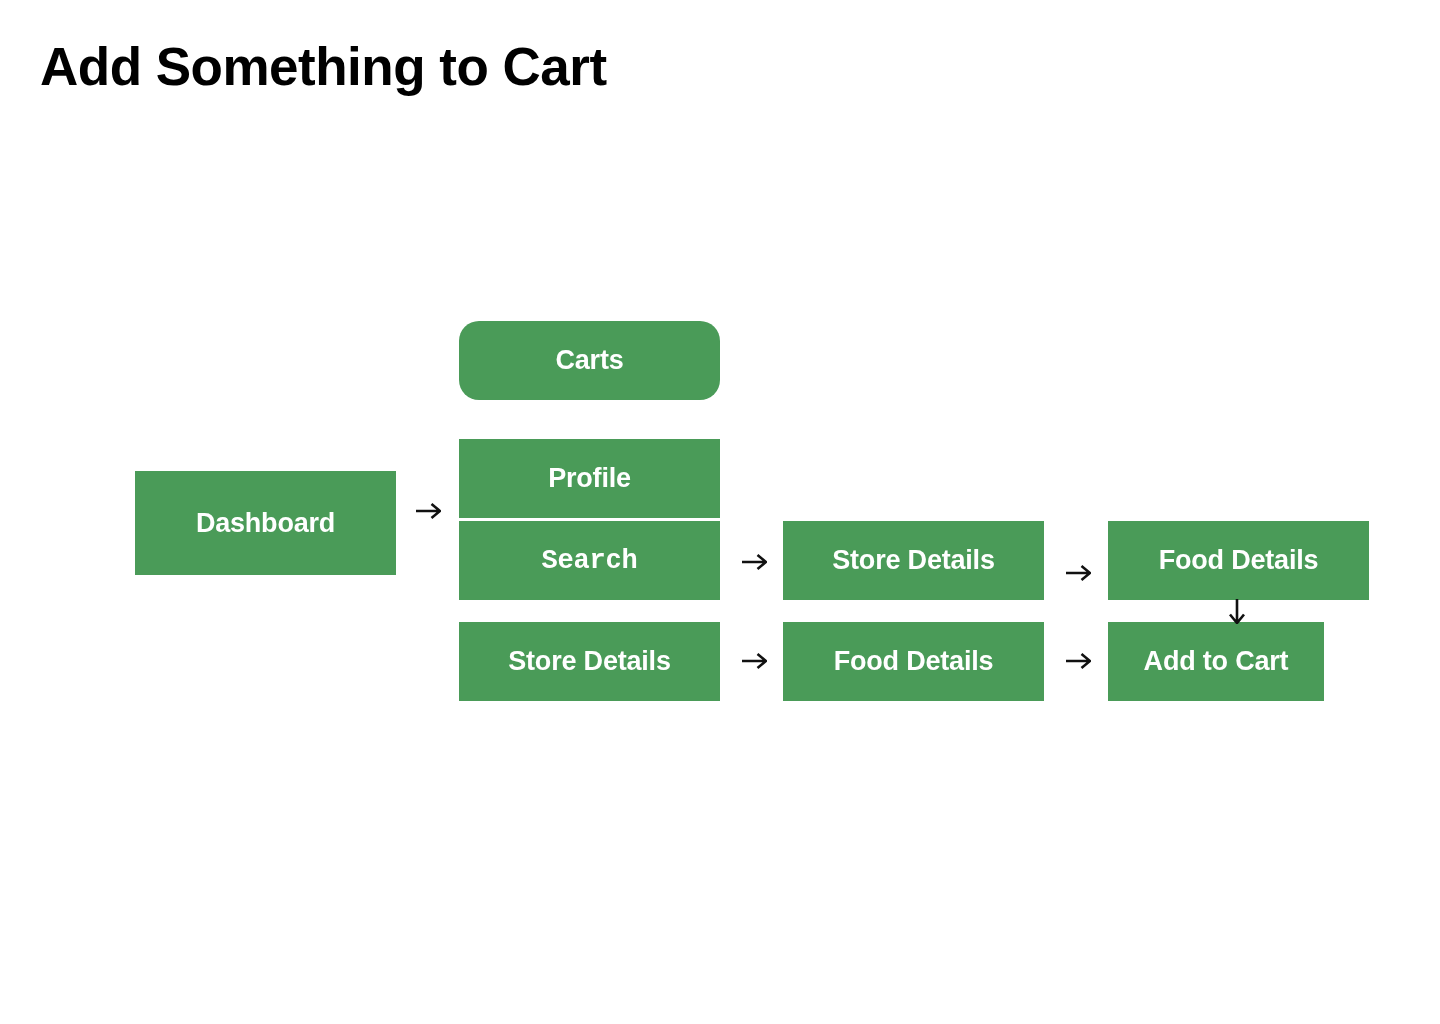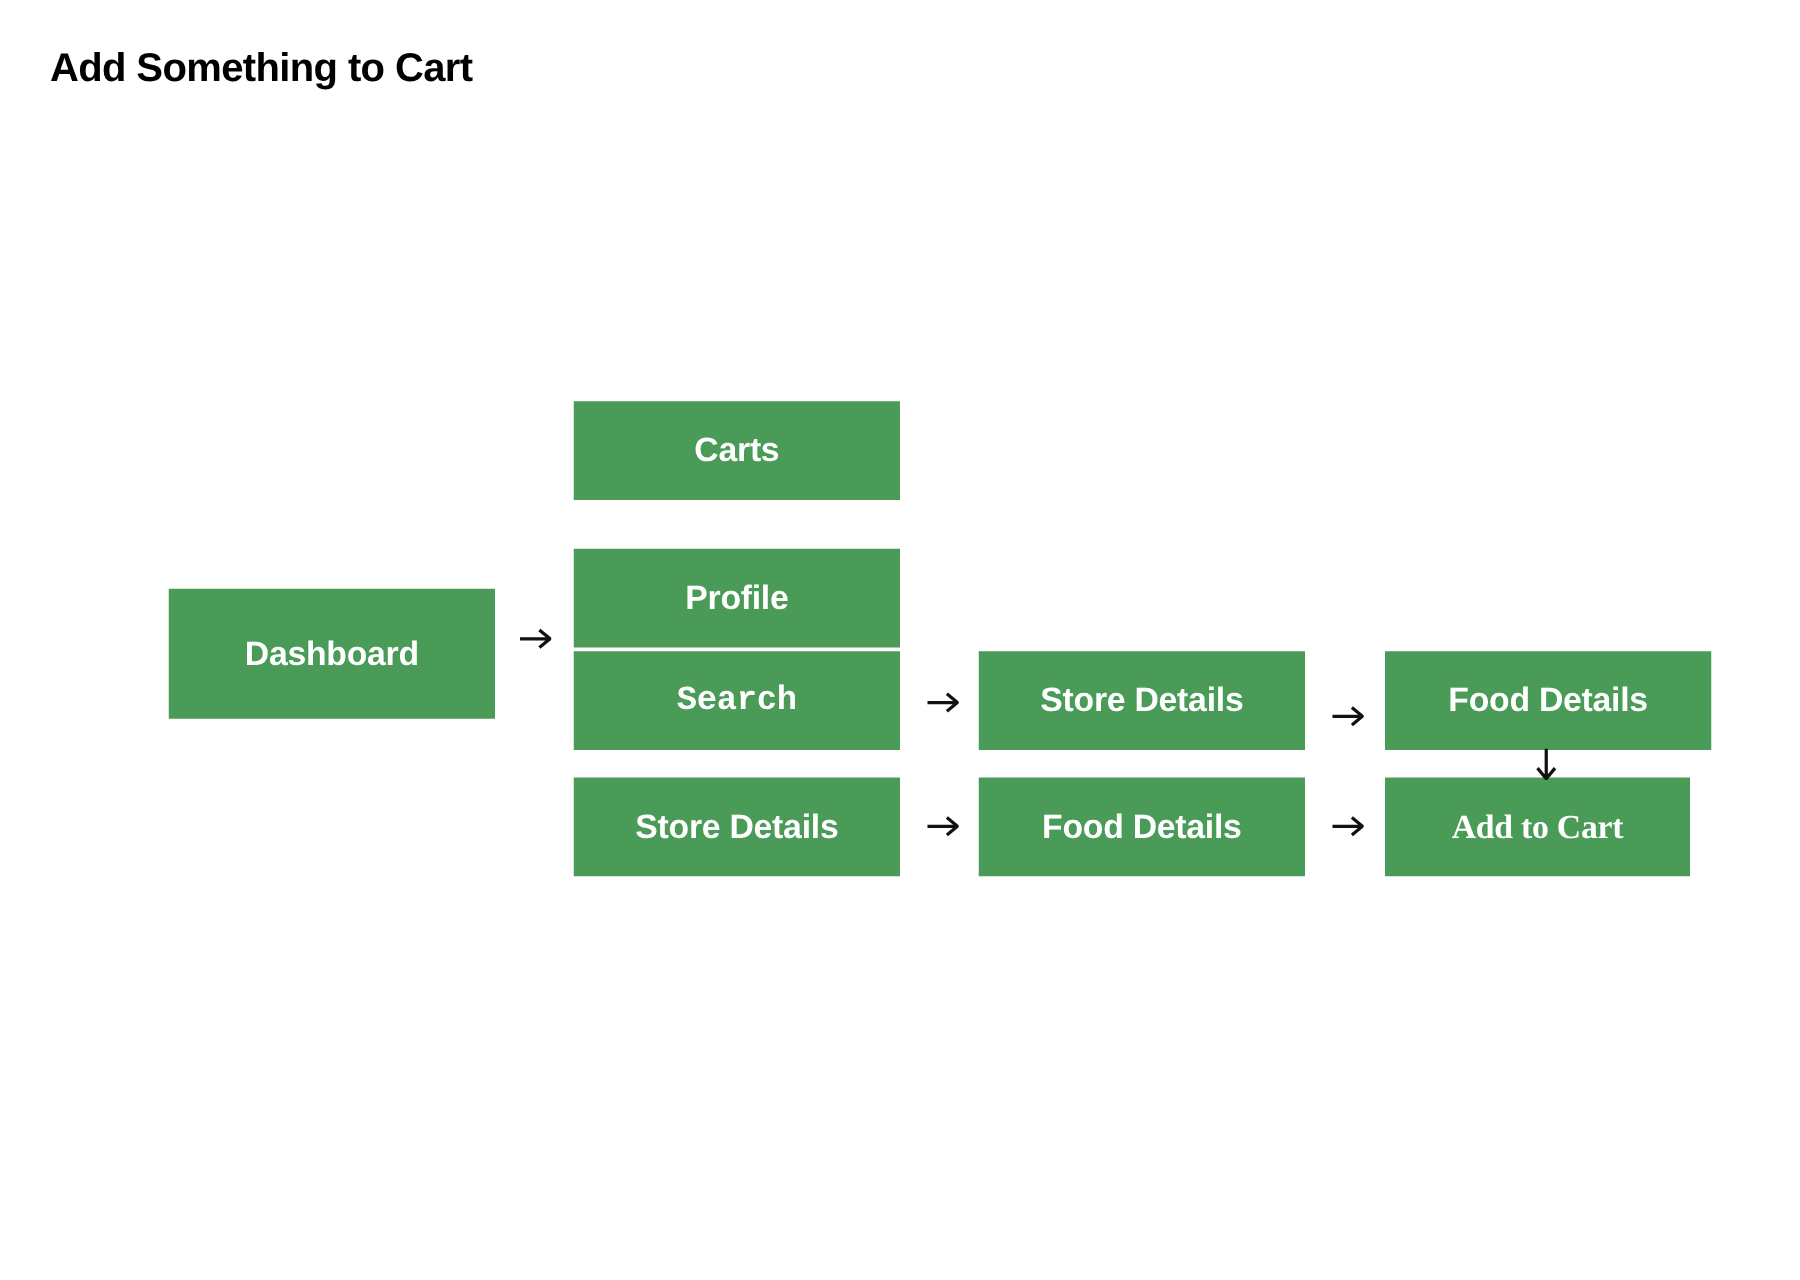--- a/index.html
+++ b/index.html
@@ -8,49 +8,49 @@
     height: 1024px;
     position: relative;
     background: var(--background, #ffffff);
     font-family: "Liberation Sans", "DejaVu Sans", sans-serif;
     overflow: hidden;
   }
   .page-title {
     position: absolute;
     left: 40px;
     top: 36px;
-    font-size: 32px;
+    font-size: 53px;
     font-weight: 700;
     letter-spacing: -0.5px;
     color: var(--title, #000000);
     white-space: nowrap;
   }
   .node {
     position: absolute;
     width: 261px;
     height: 79px;
     background: var(--node-fill, #4a9b58);
     color: var(--node-text, #ffffff);
     display: flex;
     align-items: center;
     justify-content: center;
     font-weight: 700;
     font-size: 27px;
     letter-spacing: -0.2px;
     white-space: nowrap;
   }
   #n-dashboard   { left: 135px;  top: 471px; height: 104px; }
-  #n-carts       { left: 459px;  top: 321px; }
+  #n-carts       { left: 459px;  top: 321px; border-radius: 20px; }
   #n-profile     { left: 459px;  top: 422px; margin-top: 17px; }
   #n-search      { left: 459px;  top: 521px; font-family: Liberation Mono, monospace; }
   #n-store-left  { left: 459px;  top: 622px; }
   #n-store-mid   { left: 783px;  top: 521px; }
   #n-food-mid    { left: 783px;  top: 622px; }
   #n-food-right  { left: 1108px; top: 521px; }
-  #n-add-to-cart { left: 1108px; top: 622px; width: 244px; font-family: Liberation Serif, serif; }
+  #n-add-to-cart { left: 1108px; top: 622px; width: 216px; }
 
   .arr { position: absolute; stroke: var(--arrow, #111111); fill: none; stroke-width: 2.6; }
   #a-dashboard   { left: 415px;  top: 502px; }
   #a-search      { left: 741px;  top: 553px; }
   #a-store-mid   { left: 1065px; top: 564px; }
   #a-store-left  { left: 741px;  top: 652px; }
   #a-food-mid    { left: 1065px; top: 652px; }
   #a-food-right  { left: 1228px; top: 598px; }
 </style>
 </head>

